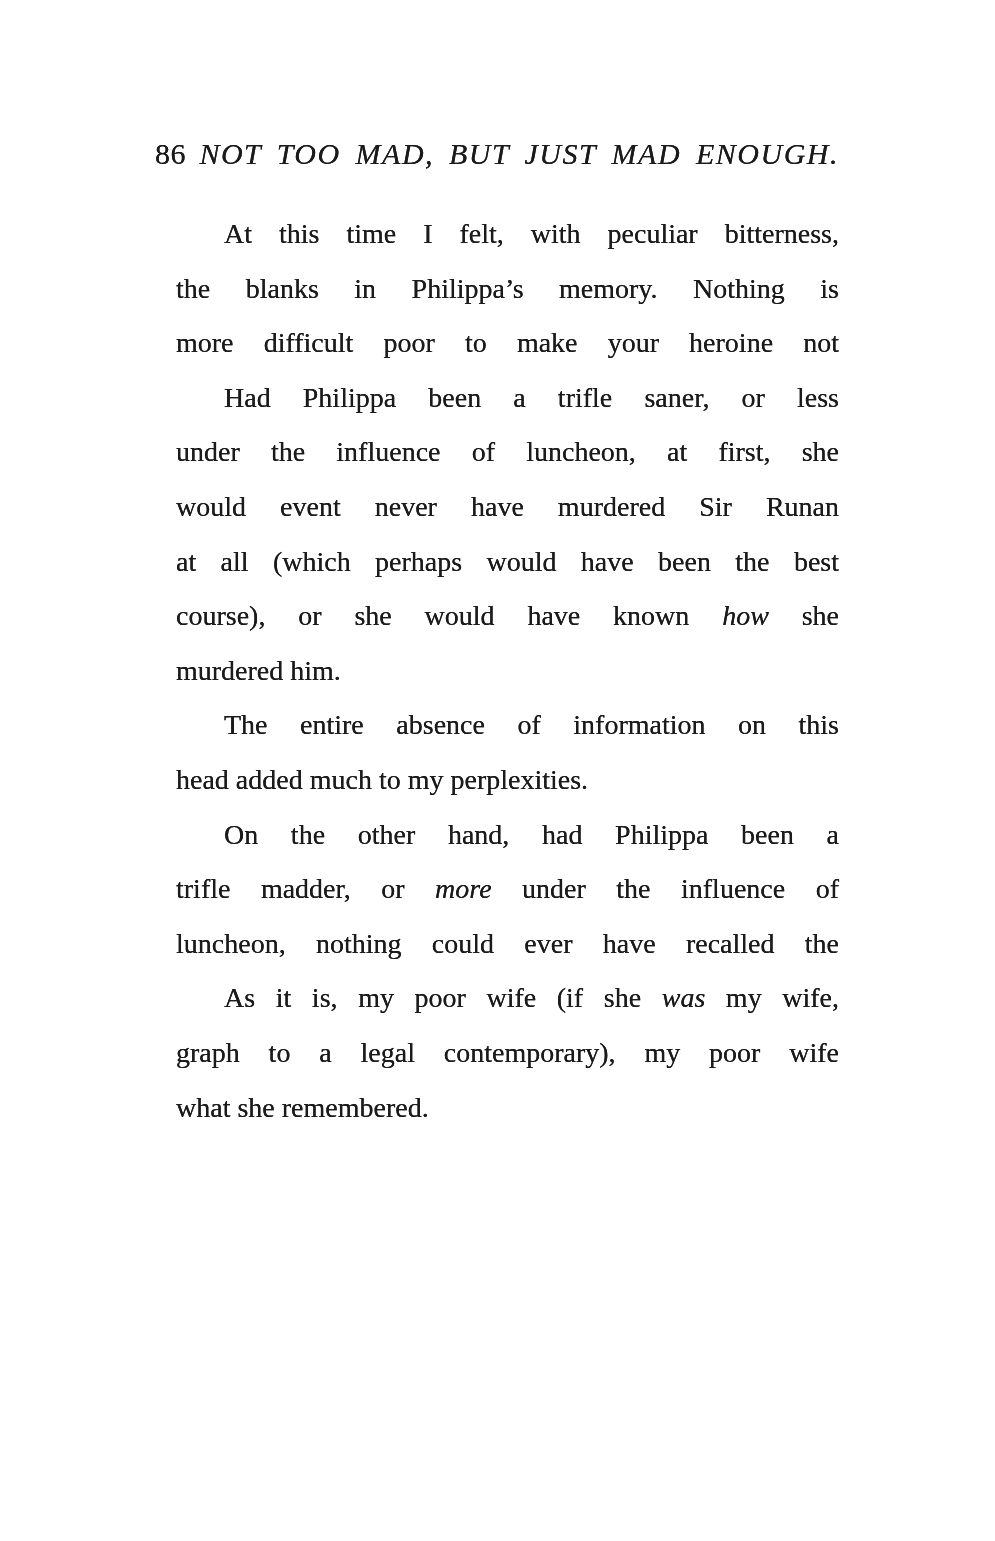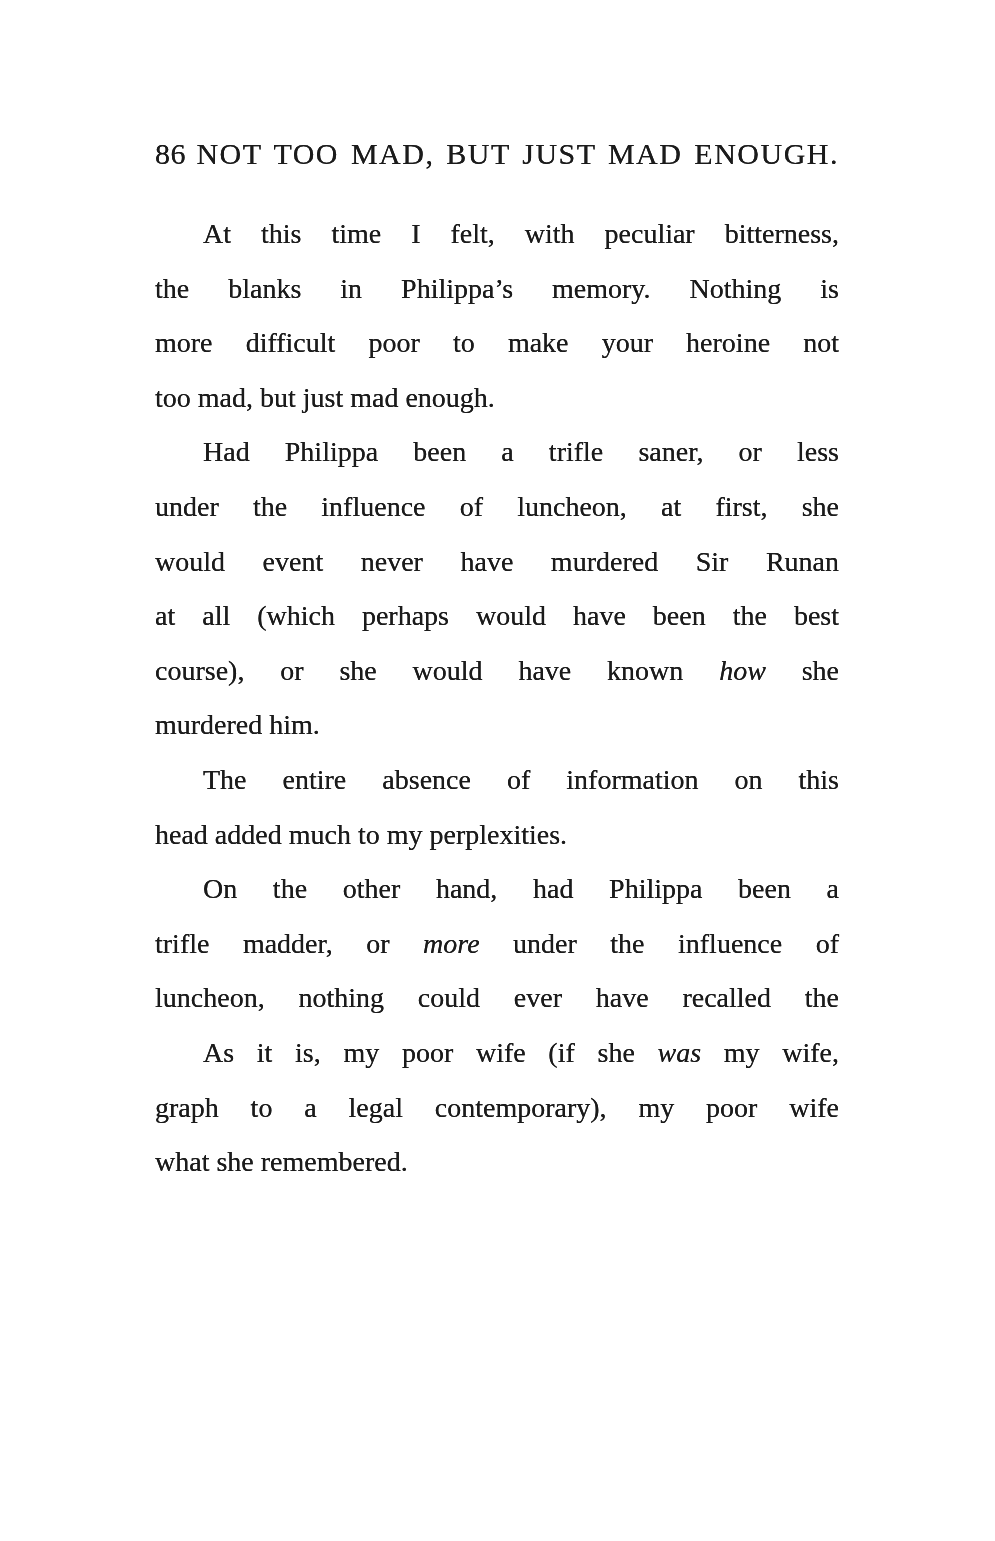--- a/index.html
+++ b/index.html
@@ -27,36 +27,38 @@
     text-align: justify;
     text-align-last: justify;
     white-space: normal;
     text-shadow: 0 0 0.5px currentColor;
   }
   .page-num {
     font-style: normal;
     letter-spacing: 0.5px;
   }
   .head-title {
+    font-style: italic;
     letter-spacing: 1.5px;
   }
   
   .page-body {
     position: absolute;
     left: 155px;
     top: 207px;
     width: 684px;
     font-size: 28px;
     line-height: 54.6px;
     text-shadow: 0 0 0.6px currentColor;
   }
   .paragraph { margin: 0; }
   .line {
     text-align: justify;
     text-align-last: justify;
+    margin-left: 21px;
   }
   .line.last {
     text-align-last: left;
   }
   .line.first {
     text-indent: 48px;
   }
   .line em {
     font-style: italic;
   }
@@ -67,21 +69,20 @@
 <div class="page">
   <div class="running-head">
     <span class="page-num">86</span>
     <span class="head-title">NOT TOO MAD, BUT JUST MAD ENOUGH.</span>
   </div>
   <div class="page-body">
       <div class="paragraph">
         <div class="line first">At this time I felt, with peculiar bitterness,</div>
         <div class="line">the blanks in Philippa’s memory.  Nothing is</div>
         <div class="line">more difficult poor to make your heroine not</div>
-        <div class="line last">too mad, but just mad enough.</div>
       </div>
       <div class="paragraph">
         <div class="line first">Had Philippa been a trifle saner, or less</div>
         <div class="line">under the influence of luncheon, at first, she</div>
         <div class="line">would event never have murdered Sir Runan</div>
         <div class="line">at all (which perhaps would have been the best</div>
         <div class="line">course), or she would have known <em>how</em> she</div>
         <div class="line last">murdered him.</div>
       </div>
       <div class="paragraph">

